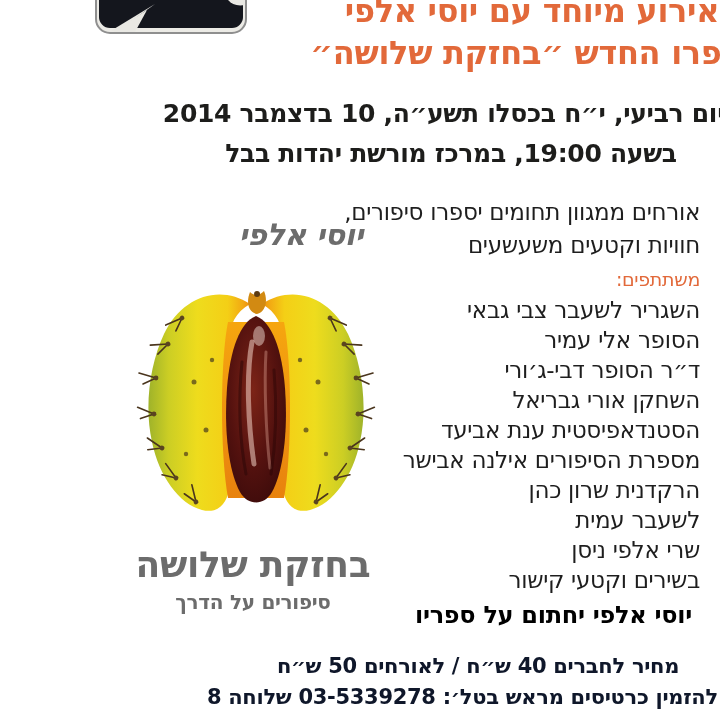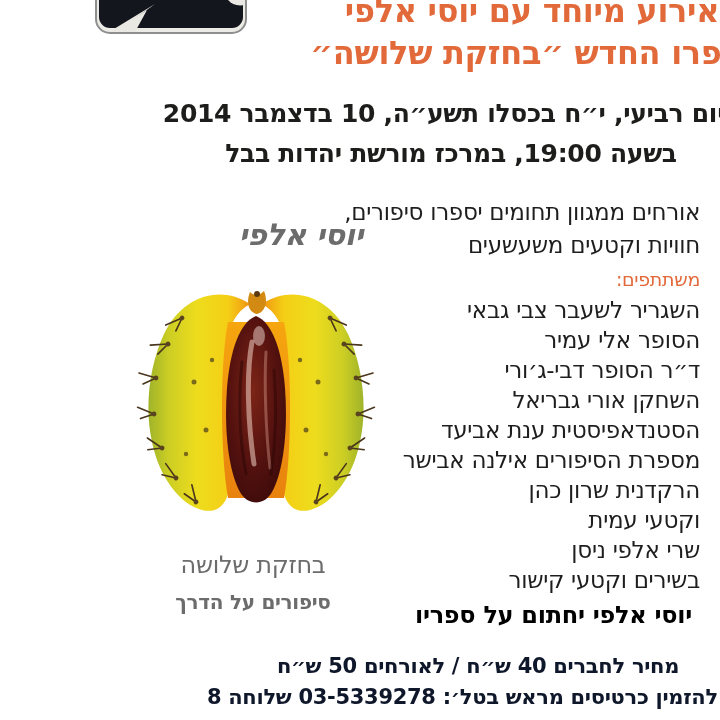--- a/index.html
+++ b/index.html
@@ -43,21 +43,21 @@
     text-align:center;
     color:#6c6c6c;
     font-weight:bold;
     font-size:30px;
     font-style:italic;
   }
 
   .cactus{left:56px;top:282px;width:264px;height:246px;}
 
   .book-title-block{left:30px;top:543px;width:310px;text-align:center;color:#6c6c6c;}
-  .book-title{font-weight:normal;font-size:24px;line-height:44px;}
+  .book-title{font-weight:bold;font-size:36px;line-height:44px;}
   .book-subtitle{font-size:20px;line-height:30px;font-weight:bold;}
 
   
   .program{
     right:20px;top:196px;width:470px;
     text-align:right;
     color:#1e1e1e;
   }
   .intro-line{font-size:23px;line-height:33px;}
   .participants-label{font-size:19px;line-height:31px;color:#e2693a;padding-top:2px;}
@@ -201,21 +201,21 @@
     <div class="intro-line">אורחים ממגוון תחומים יספרו סיפורים,</div>
     <div class="intro-line">חוויות וקטעים משעשעים</div>
     <div class="participants-label">משתתפים:</div>
     <div class="participant">השגריר לשעבר צבי גבאי</div>
     <div class="participant">הסופר אלי עמיר</div>
     <div class="participant">ד״ר הסופר דבי-ג׳ורי</div>
     <div class="participant">השחקן אורי גבריאל</div>
     <div class="participant">הסטנדאפיסטית ענת אביעד</div>
     <div class="participant">מספרת הסיפורים אילנה אבישר</div>
     <div class="participant">הרקדנית שרון כהן</div>
-    <div class="participant">וקטעי עמית</div>
+    <div class="participant">לשעבר עמית</div>
     <div class="participant">שרי אלפי ניסן</div>
     <div class="participant">בשירים וקטעי קישור</div>
   </div>
 
   <div class="abs signing-line">יוסי אלפי יחתום על ספריו</div>
 
   <div class="abs footer">
     <div class="price">מחיר לחברים 40 ש״ח / לאורחים 50 ש״ח</div>
     <div class="booking">נא להזמין כרטיסים מראש בטל׳: 03-5339278 שלוחה 8</div>
   </div>

